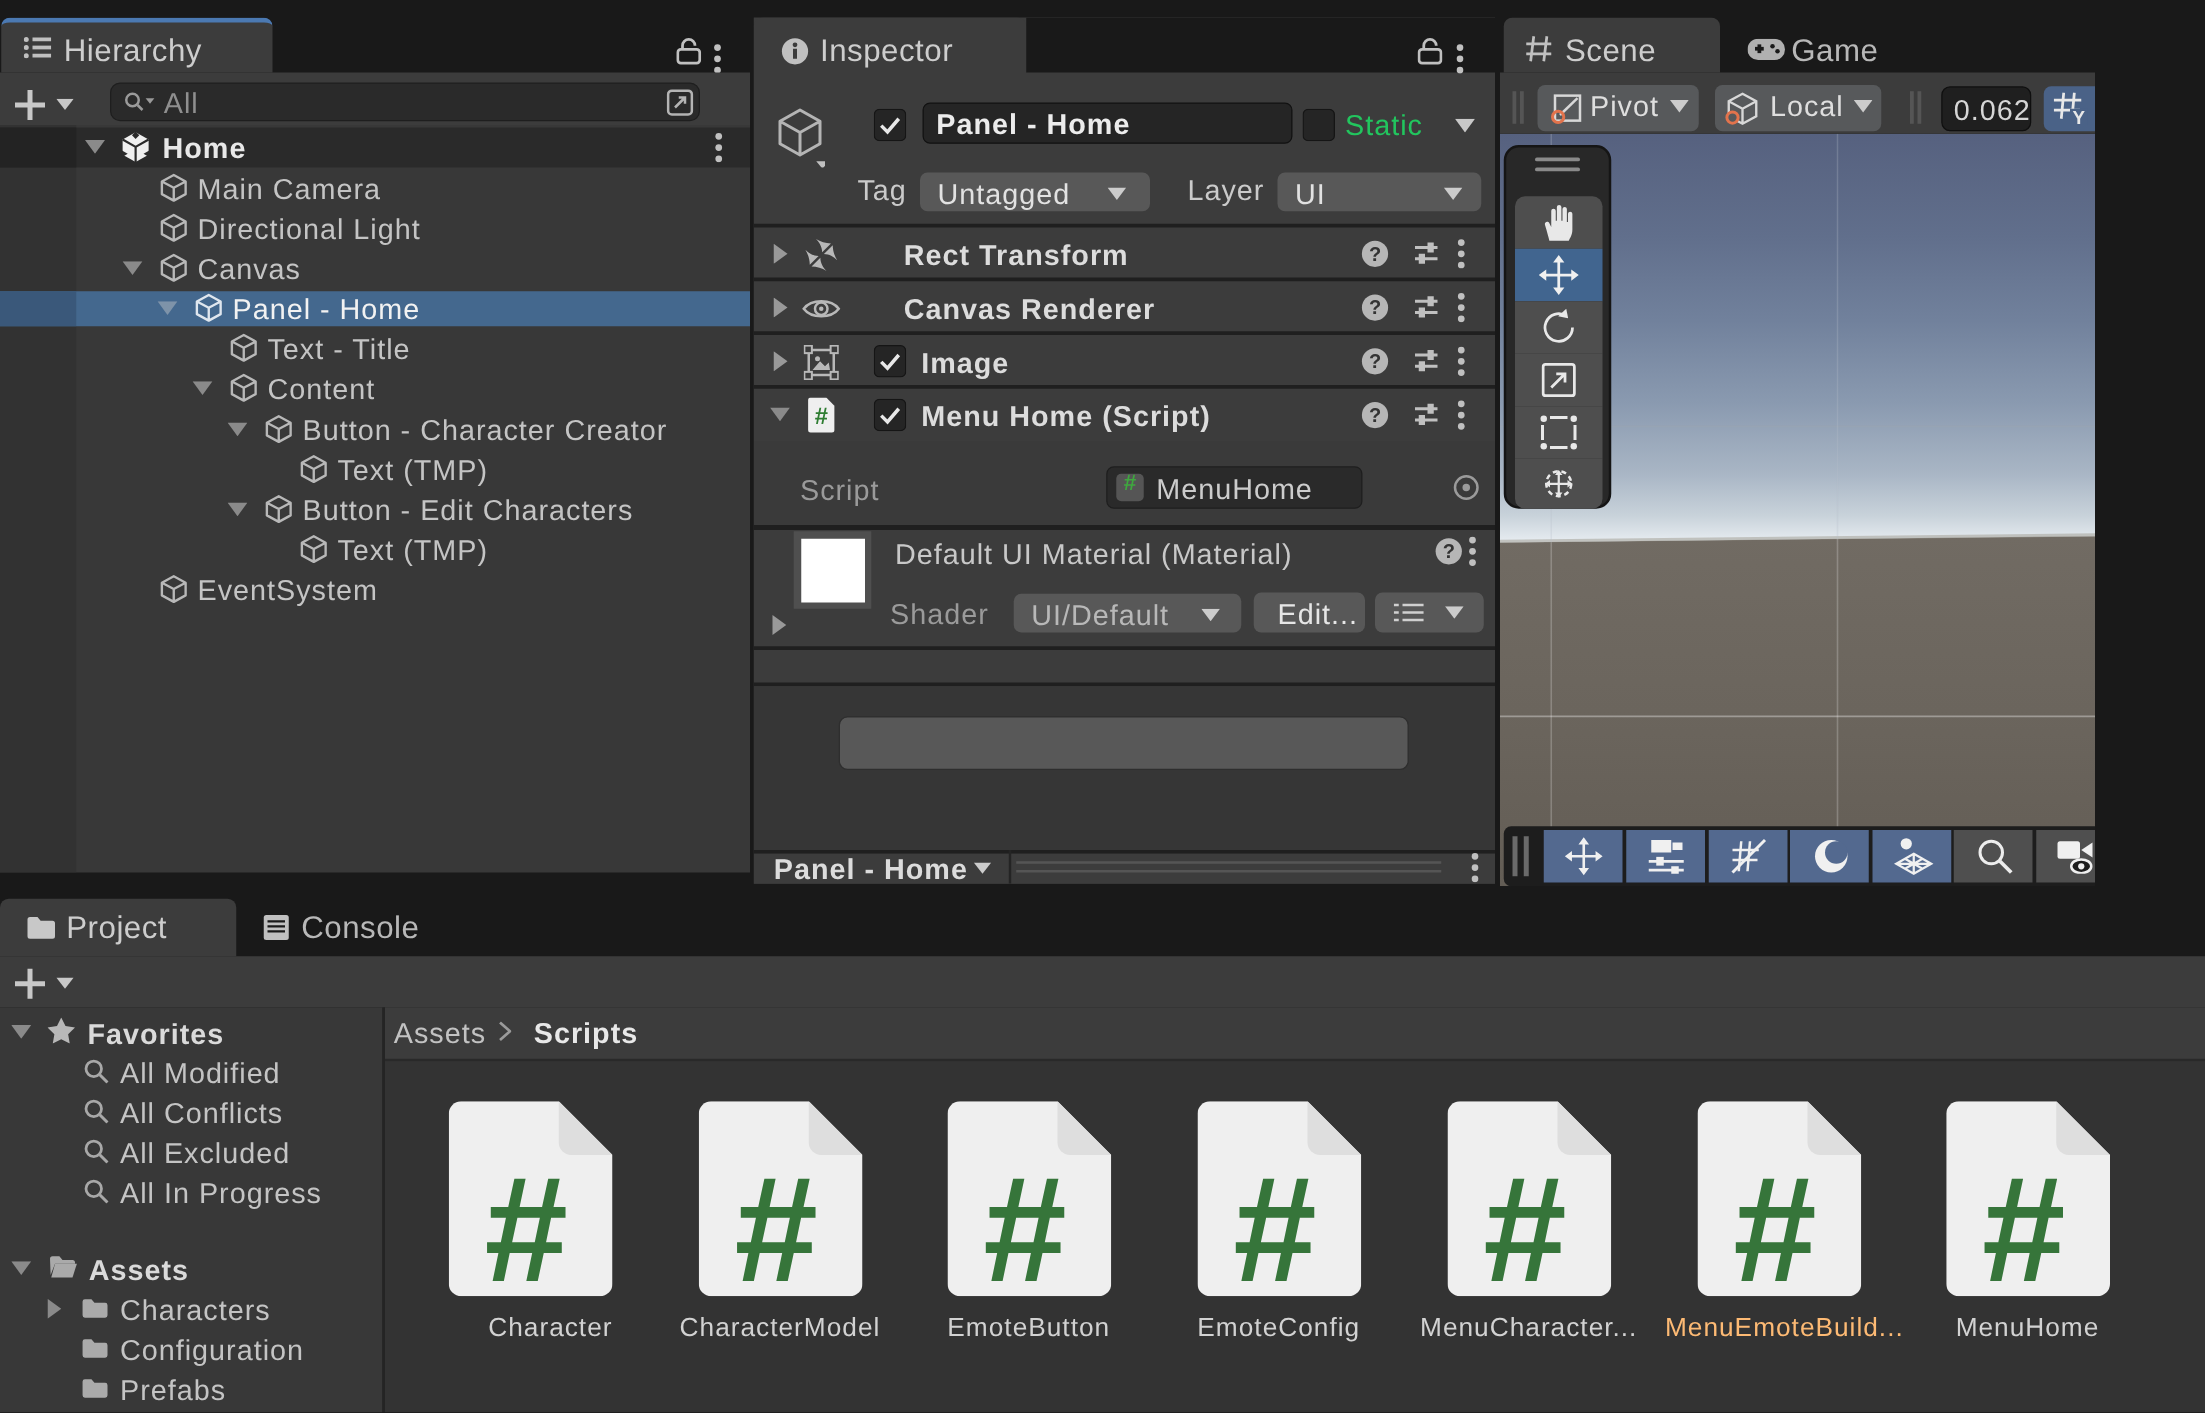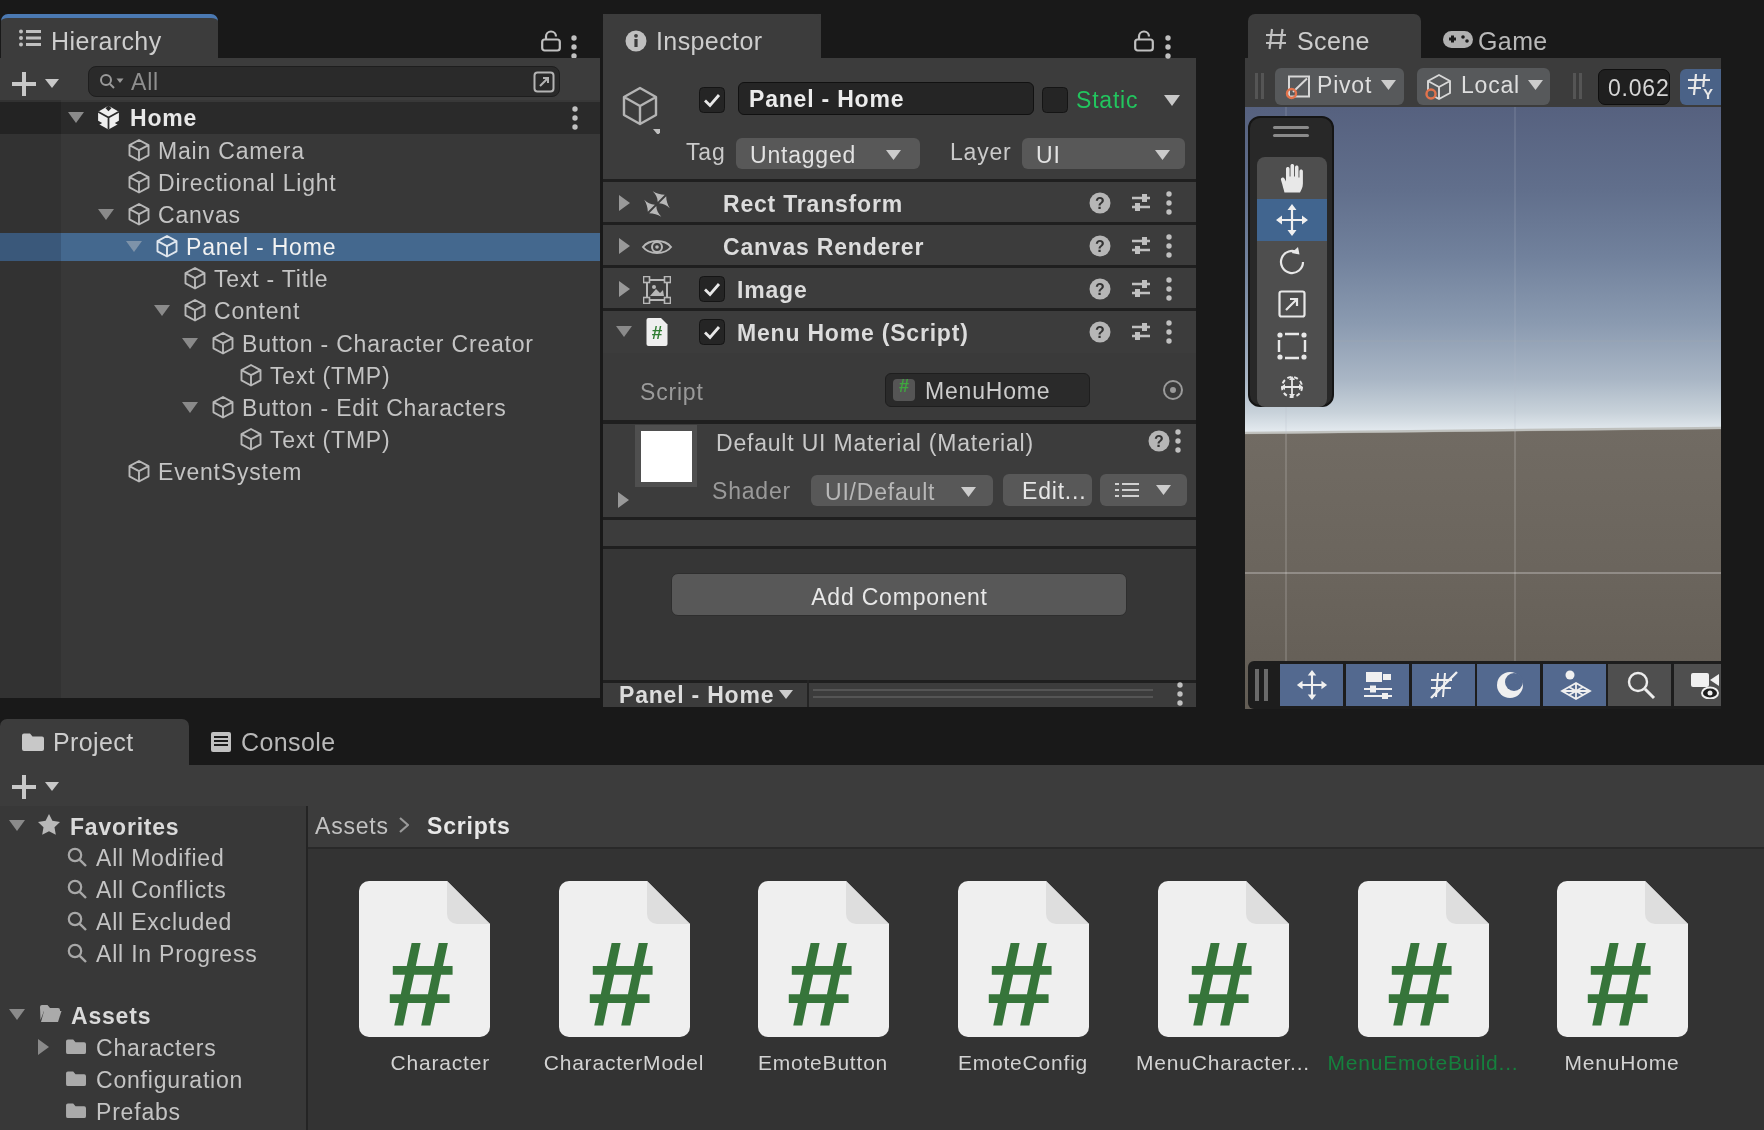--- a/index.html
+++ b/index.html
@@ -375,37 +375,36 @@
   </svg>
   <svg class="abs" style="left:553px;top:471px;" width="15" height="10" viewBox="0 0 15 10">
         <path d="M0 0 L15 0 L7.5 10 Z" fill="#cccccc"></path>
       </svg>
   <div class="abs" style="left:0;top:503px;width:593px;height:3px;background:#1f1f1f;"></div>
   <div class="abs" style="left:0;top:506px;width:593px;height:26px;background:#3c3c3c;"></div>
   <div class="abs" style="left:0;top:532px;width:593px;height:3px;background:#1f1f1f;"></div>
   <div class="abs" style="left:0;top:535px;width:593px;height:131px;background:#363636;"></div>
 
   <div class="btn" style="left:68px;top:559px;width:456px;height:43px;border-radius:7px;border:1px solid #2e2e2e;"></div>
-  <div class="abs itm" style="left:0;top:570px;width:593px;text-align:center;color:#e8e8e8;">Add Component</div>
 
   <div class="abs" style="left:0;top:666px;width:593px;height:3px;background:#1f1f1f;"></div>
   <div class="abs" style="left:0;top:669px;width:593px;height:24px;background:#3c3c3c;"></div>
   <div class="abs itm bold" style="left:16px;top:668px;color:#dcdcdc;">Panel - Home</div>
   <svg class="abs" style="left:176px;top:676px;" width="14" height="10" viewBox="0 0 14 10">
         <path d="M0 0 L14 0 L7 9 Z" fill="#cccccc"></path>
       </svg>
   <div class="abs" style="left:204px;top:666px;width:2px;height:27px;background:#242424;"></div>
   <div class="abs" style="left:210px;top:675px;width:340px;height:2px;background:#555;"></div>
   <div class="abs" style="left:210px;top:682px;width:340px;height:2px;background:#555;"></div>
   <svg class="abs" style="left:574px;top:668px;" width="6" height="24" viewBox="0 0 6 24">
         <use href="#dots3v"></use>
       </svg>
 </div>
 
-<div class="abs" id="scene" style="left:1200px;top:14px;width:476px;height:695px;overflow:hidden;margin-left:45px;">
+<div class="abs" id="scene" style="left:1200px;top:14px;width:476px;height:695px;overflow:hidden;">
   <div class="abs" style="left:3px;top:0;width:173px;height:44px;background:#3c3c3c;border-radius:7px 7px 0 0;"></div>
   <svg class="abs" style="left:20px;top:14px;" width="22" height="22" viewBox="0 0 22 22">
     <path d="M7 1 L4.5 21 M17.5 1 L15 21 M1 7 H21 M1 15 H21" stroke="#c0c0c0" stroke-width="2.2" fill="none"></path>
   </svg>
   <div class="abs tabtxt" style="left:52px;top:13px;">Scene</div>
   <svg class="abs" style="left:198px;top:17px;" width="30" height="17" viewBox="0 0 30 17">
     <rect x="0" y="0" width="30" height="17" rx="8.5" fill="#b0b0b0"></rect>
     <rect x="6" y="6.5" width="7" height="3" fill="#1a1a1a"></rect>
         <rect x="8" y="4.5" width="3" height="7" fill="#1a1a1a"></rect>
     <circle cx="20" cy="6" r="1.8" fill="#1a1a1a"></circle>
@@ -679,20 +678,20 @@
         <use href="#bigfileg"></use>
       </svg>
   <div class="abs itm" style="left:923px;top:339px;width:200px;text-align:center;color:#d2d2d2;font-size:21px;">EmoteConfig</div>
   <svg class="abs bigfile" style="left:1158px;top:169px;" width="131" height="156" viewBox="0 0 131 156">
         <use href="#bigfileg"></use>
       </svg>
   <div class="abs itm" style="left:1123px;top:339px;width:200px;text-align:center;color:#d2d2d2;font-size:21px;">MenuCharacter...</div>
   <svg class="abs bigfile" style="left:1358px;top:169px;" width="131" height="156" viewBox="0 0 131 156">
         <use href="#bigfileg"></use>
       </svg>
-  <div class="abs itm" style="left:1323px;top:339px;width:200px;text-align:center;color:#15803d;font-size:21px;">MenuEmoteBuild...</div>
+  <div class="abs itm" style="left:1323px;top:339px;width:200px;text-align:right;color:#fdba74;font-size:21px;">MenuEmoteBuild...</div>
   <svg class="abs bigfile" style="left:1557px;top:169px;" width="131" height="156" viewBox="0 0 131 156">
         <use href="#bigfileg"></use>
       </svg>
   <div class="abs itm" style="left:1522px;top:339px;width:200px;text-align:center;color:#d2d2d2;font-size:21px;">MenuHome</div>
 </div>
 
 </div>
 
 </body></html>

